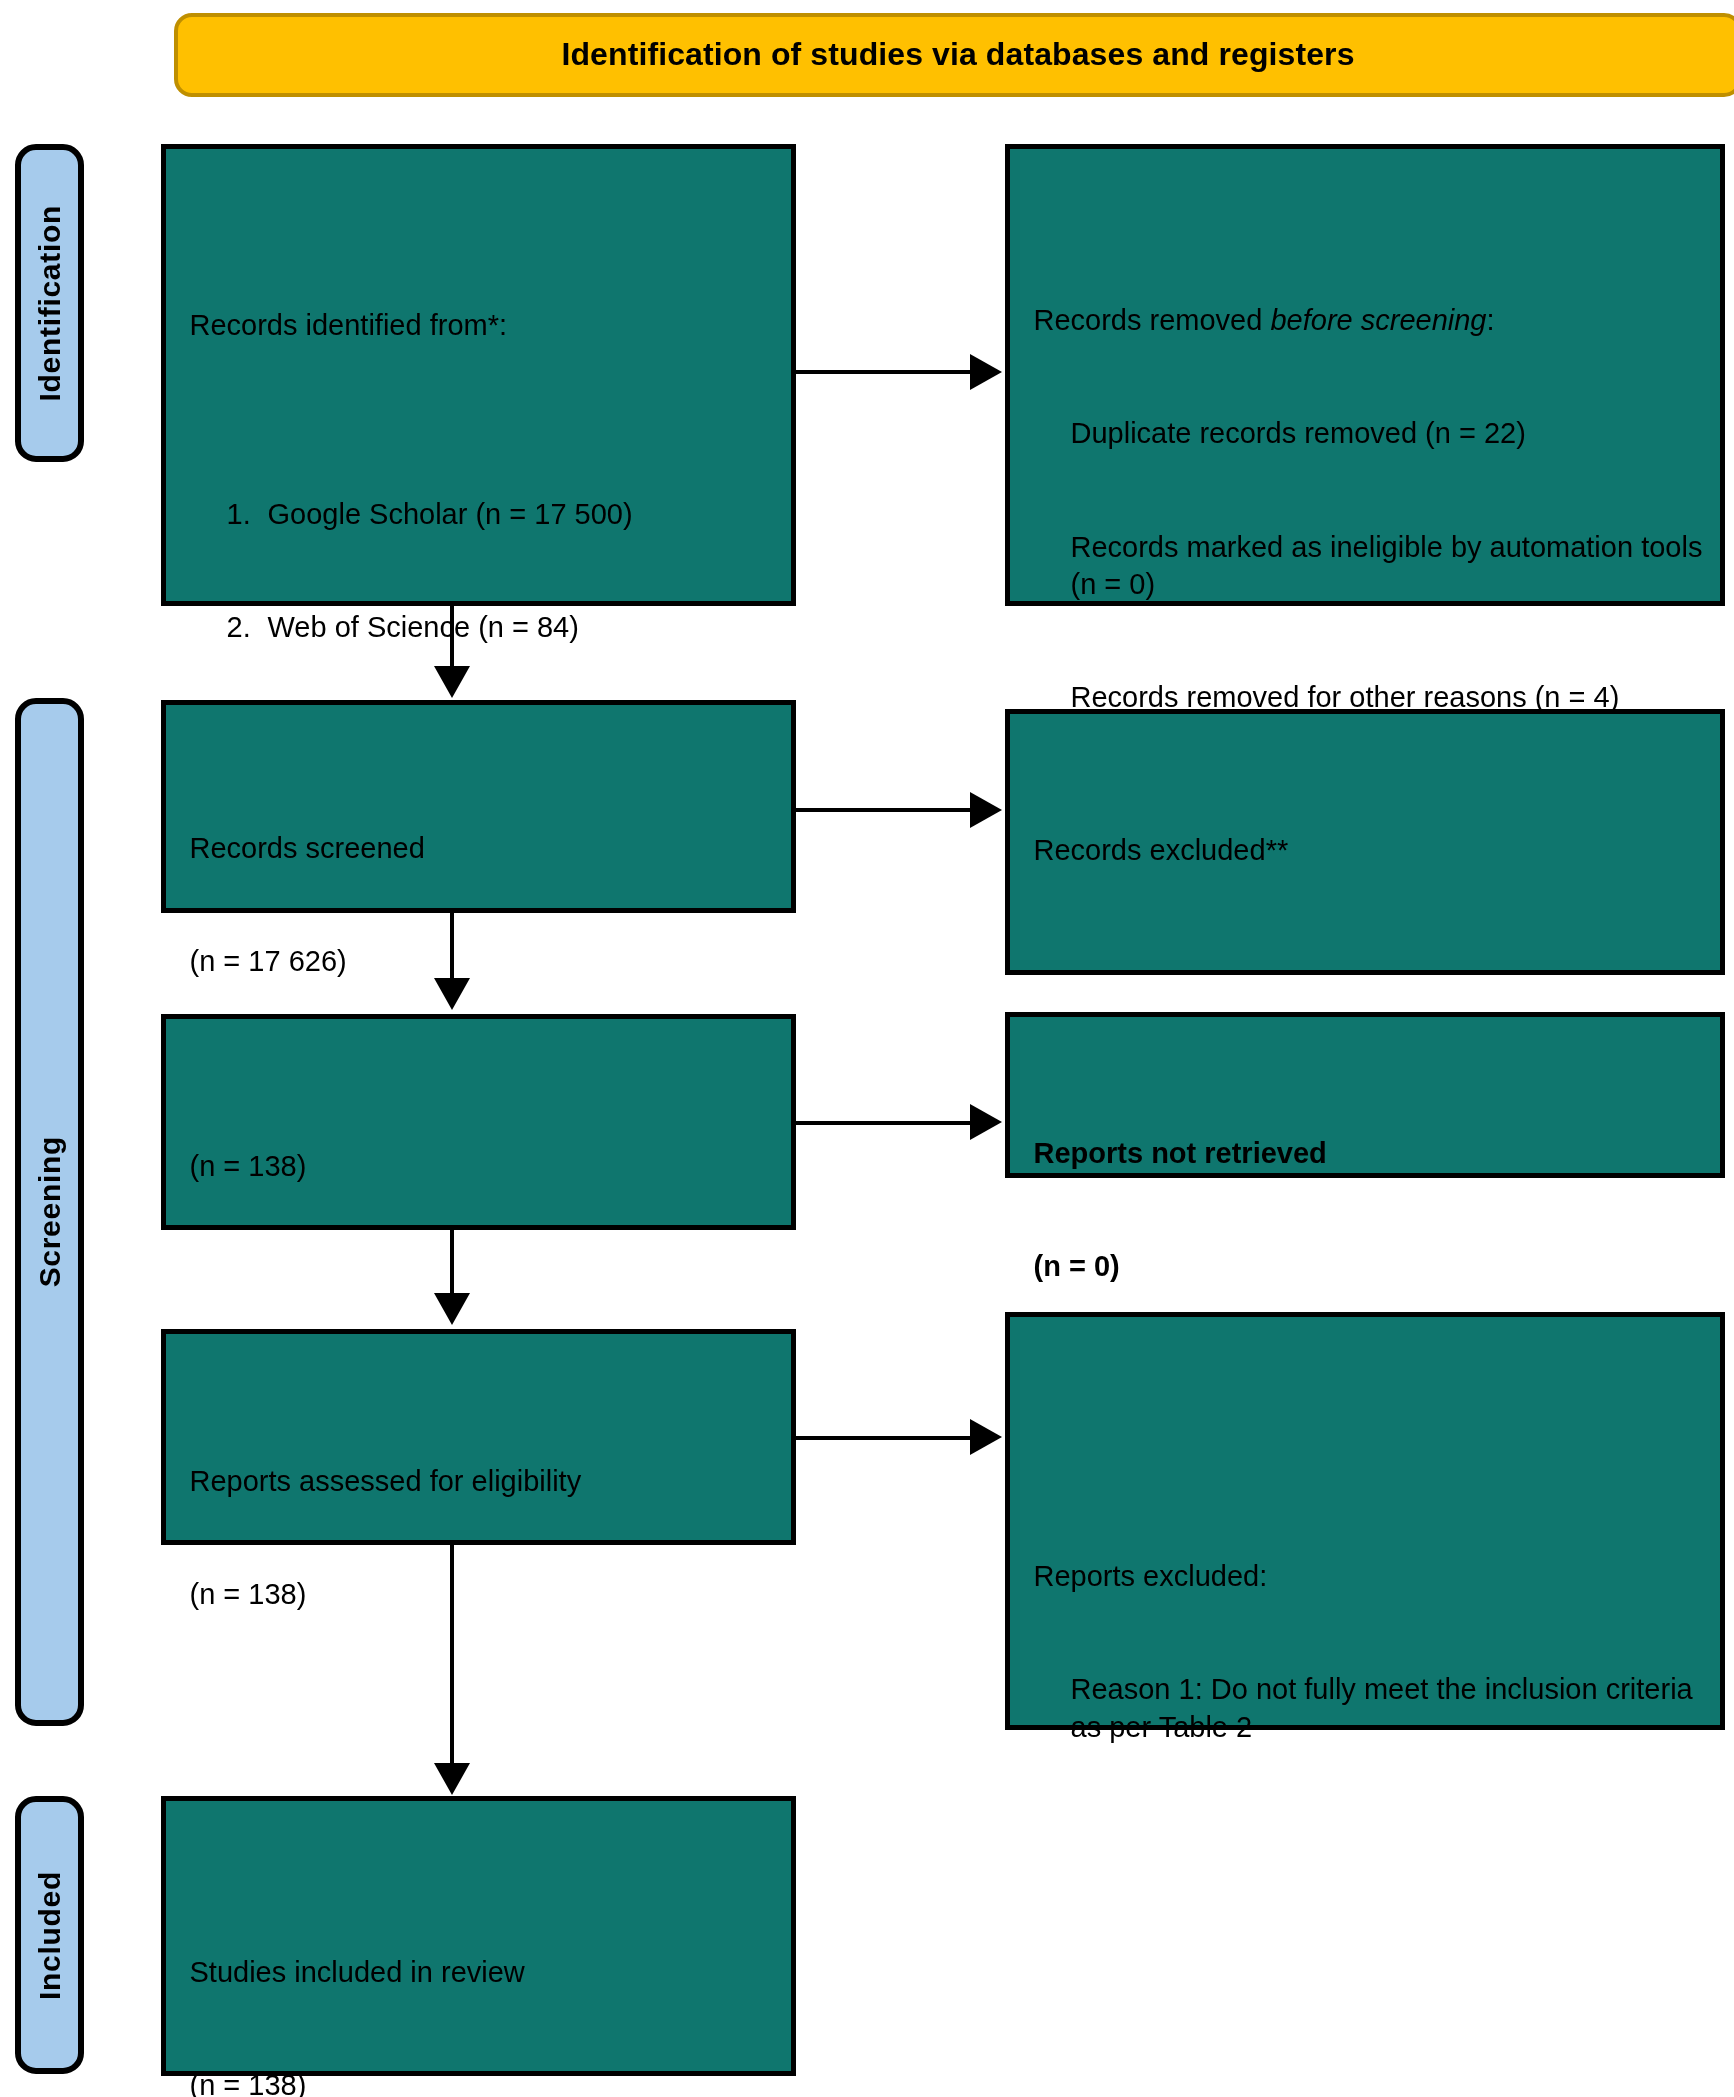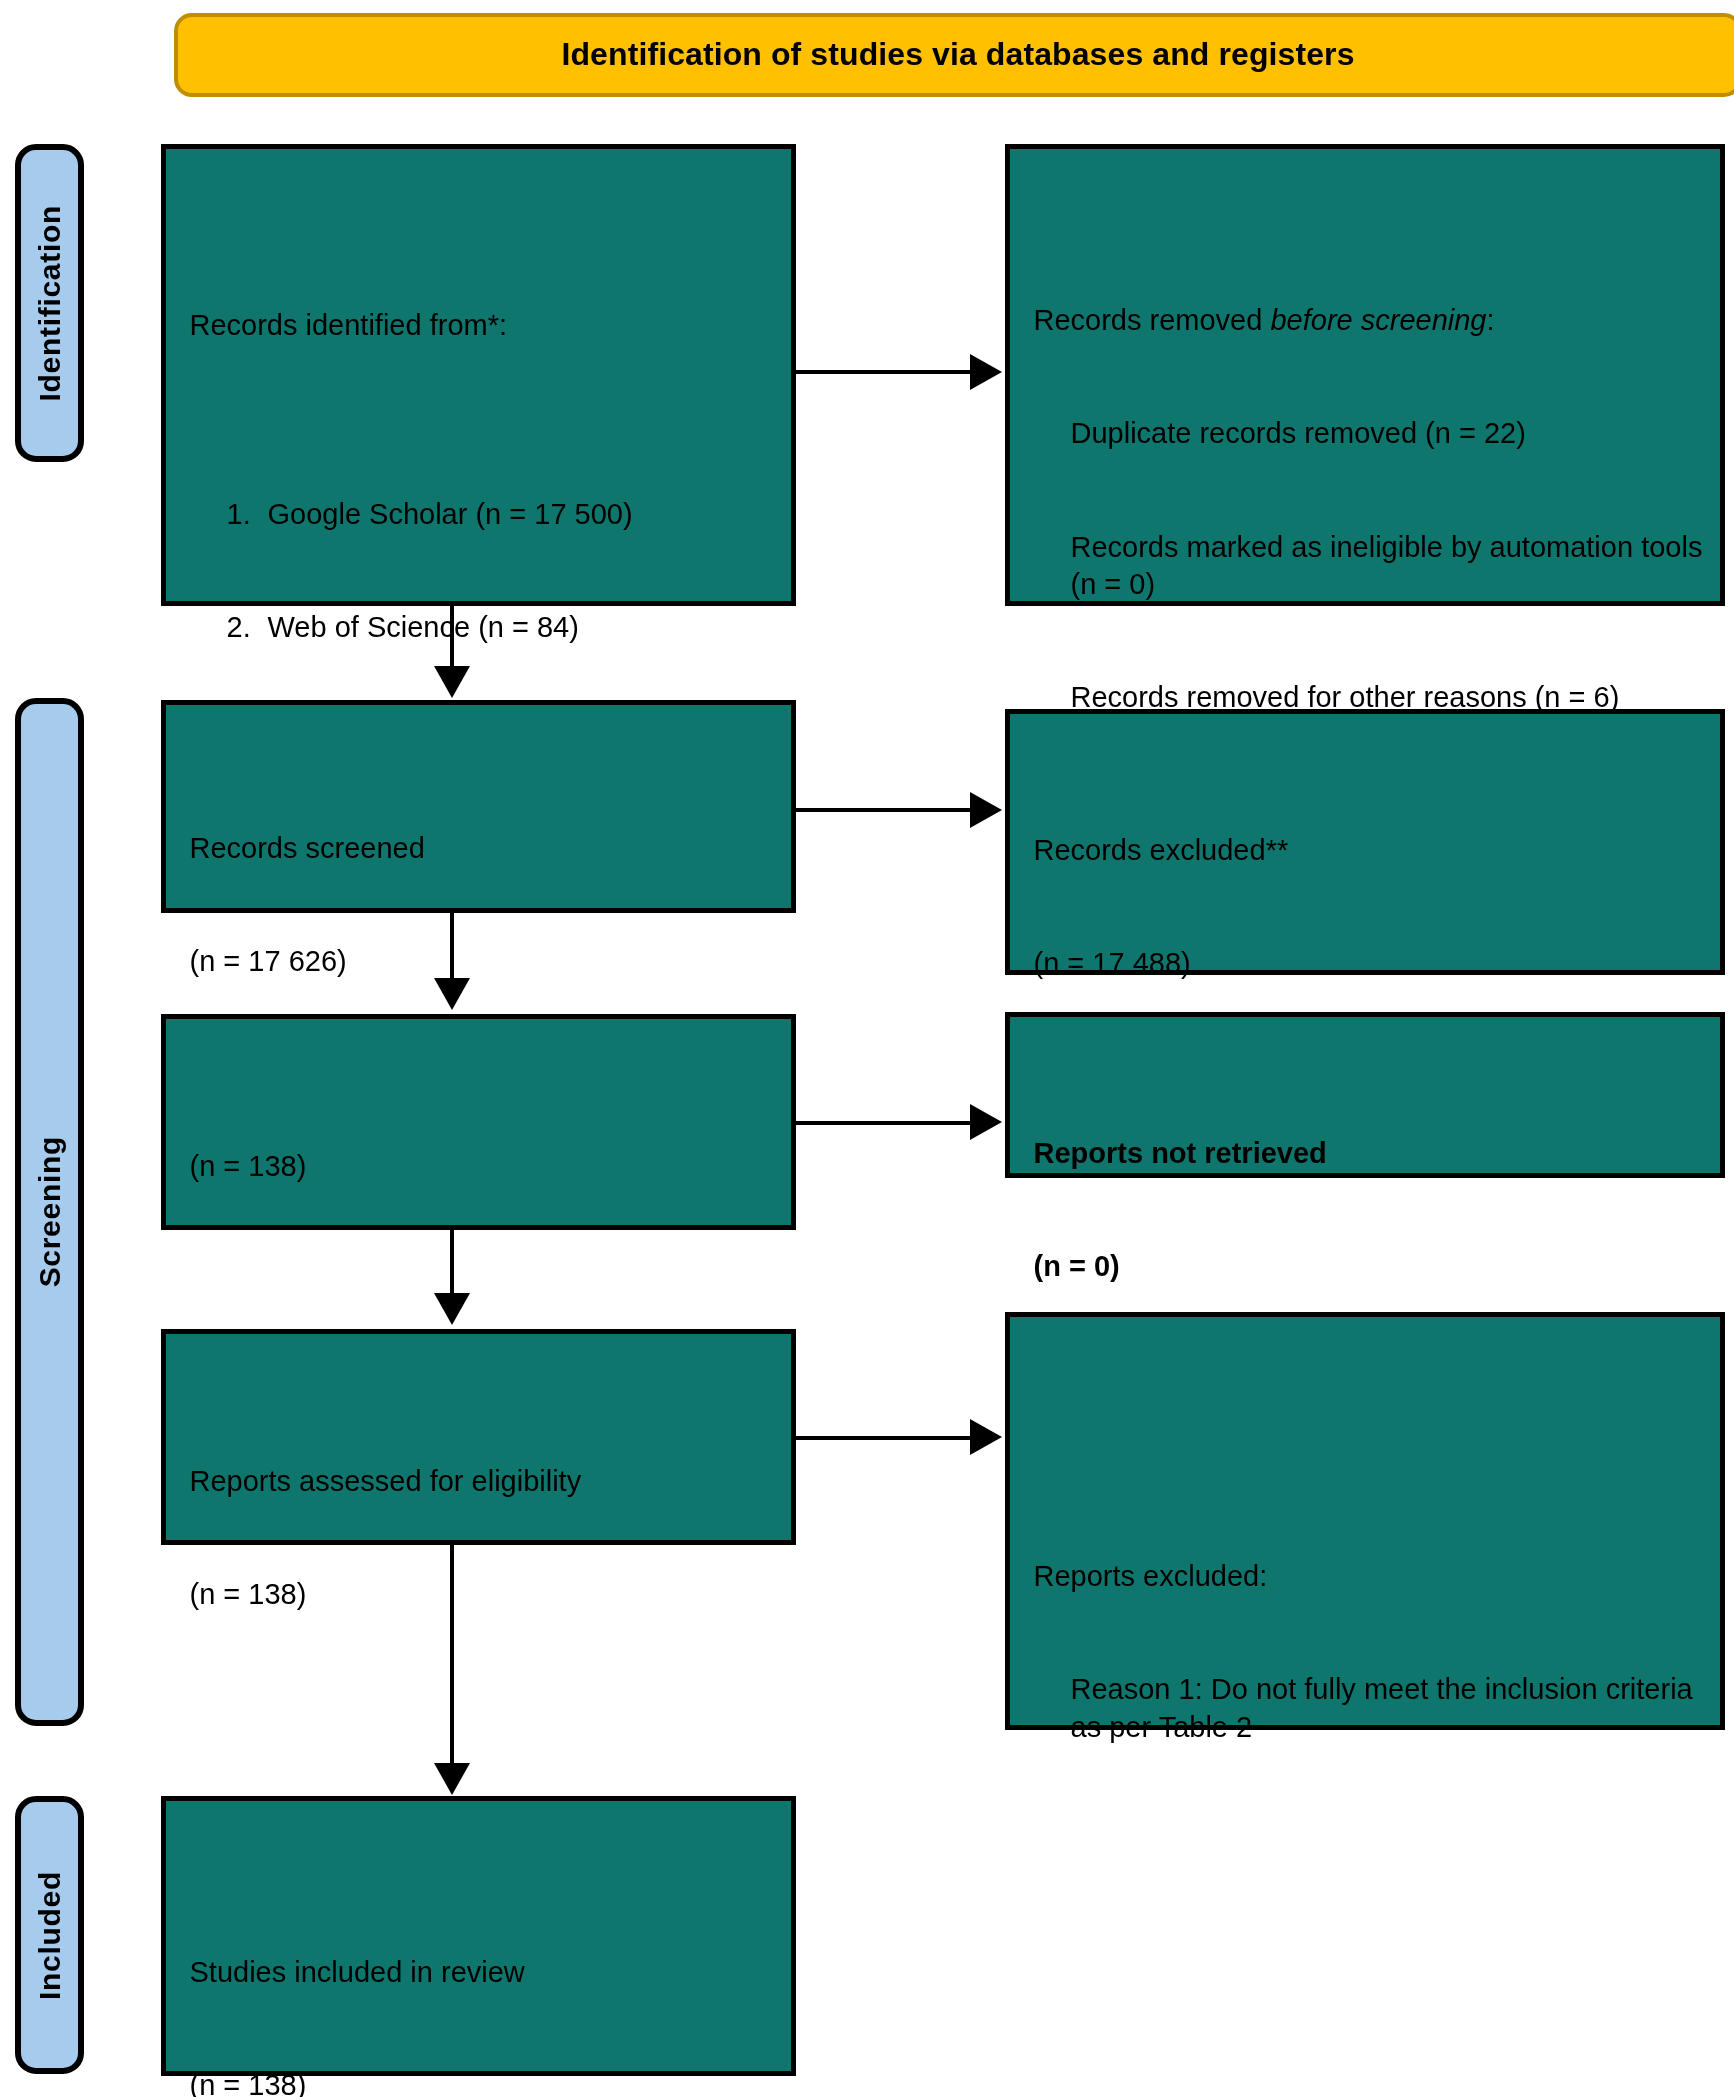--- a/index.html
+++ b/index.html
@@ -196,41 +196,40 @@
         </li>
       </ul>
     </div>
   </div>
 
   <div class="flow-box" id="box-removed">
     <div class="box-text">
       <div><span>Records removed </span><span class="ital">before screening</span><span>:</span></div>
       <div class="indent-block">Duplicate records removed (n = 22)</div>
       <div class="indent-block">Records marked as ineligible by automation tools (n = 0)</div>
-      <div class="indent-block">Records removed for other reasons (n = 6)</div>
+      <div class="indent-block">Records removed for other reasons (n = 4)</div>
     </div>
   </div>
 
   <div class="conn-h" style="left:796px; top:370px; width:180px;"></div>
   <div class="arrow-right" style="left:970px; top:354px;"></div>
 
   <div class="conn-v" style="left:450px; top:606px; width:4.2px; height:64px;"></div>
   <div class="arrow-down" style="left:434px; top:666px;"></div>
 
   <div class="flow-box" id="box-screened">
     <div class="box-text">
       <div>Records screened</div>
       <div>(n = 17 626)</div>
     </div>
   </div>
 
   <div class="flow-box" id="box-excluded">
     <div class="box-text">
       <div>Records excluded**</div>
-      <div>(n = 17 488)</div>
     </div>
   </div>
 
   <div class="conn-h" style="left:796px; top:808px; width:180px;"></div>
   <div class="arrow-right" style="left:970px; top:792px;"></div>
 
   <div class="conn-v" style="left:450px; top:913px; width:4.2px; height:69px;"></div>
   <div class="arrow-down" style="left:434px; top:978px;"></div>
 
   <div class="flow-box" id="box-sought">

